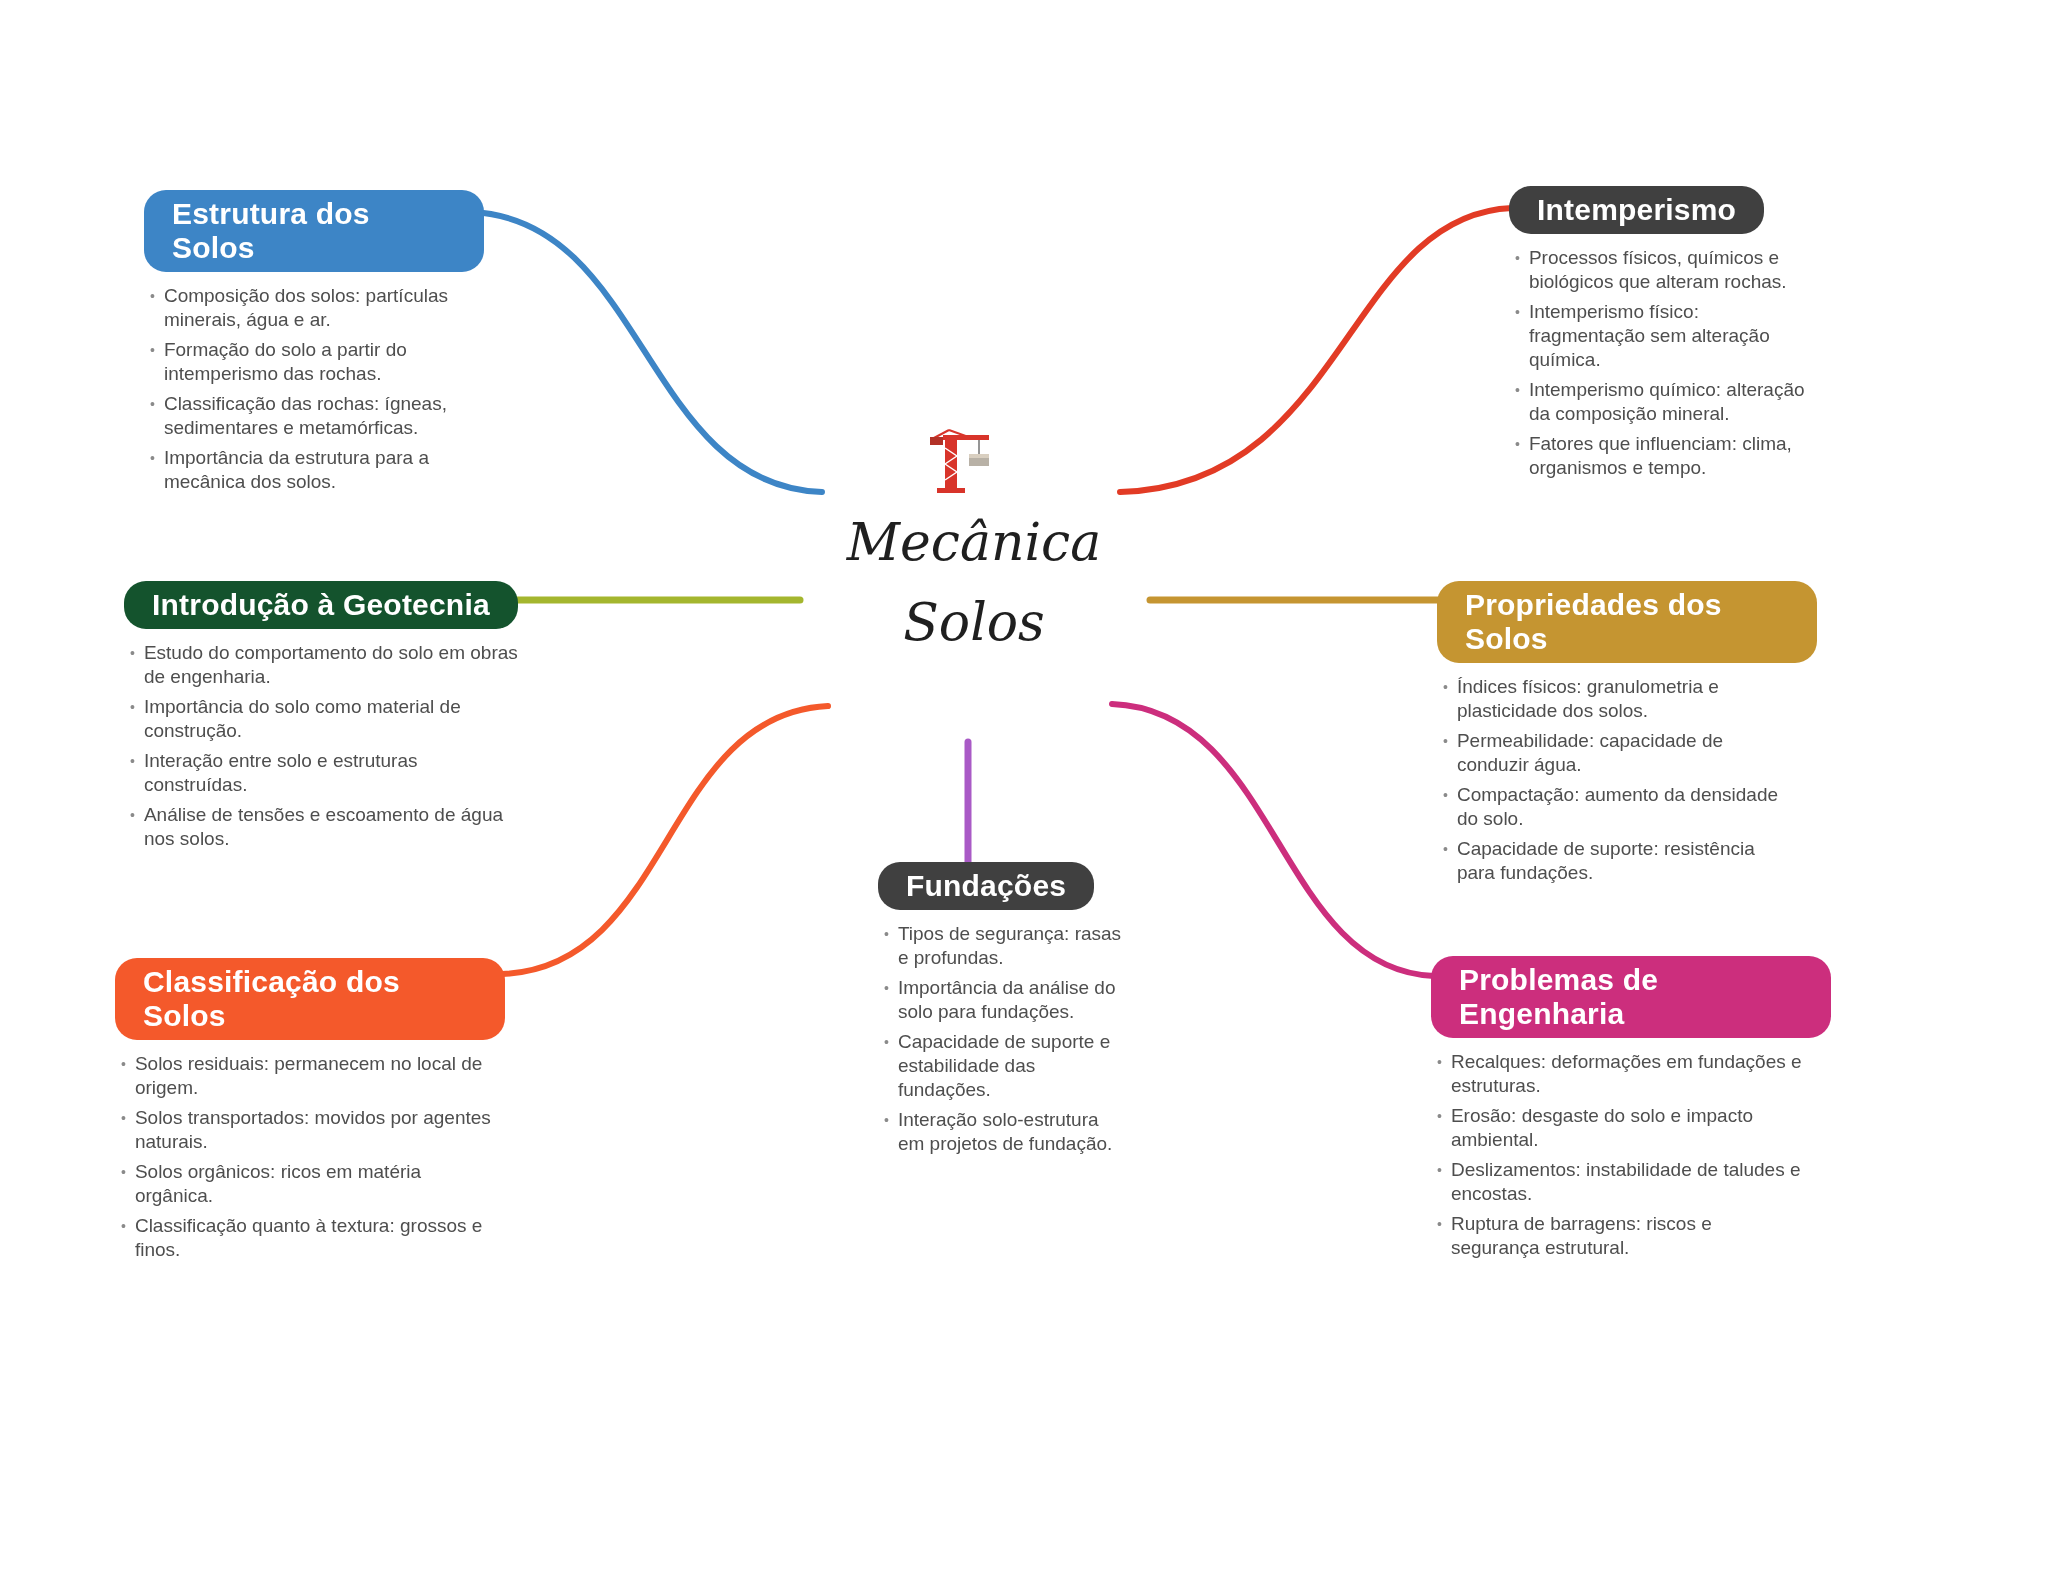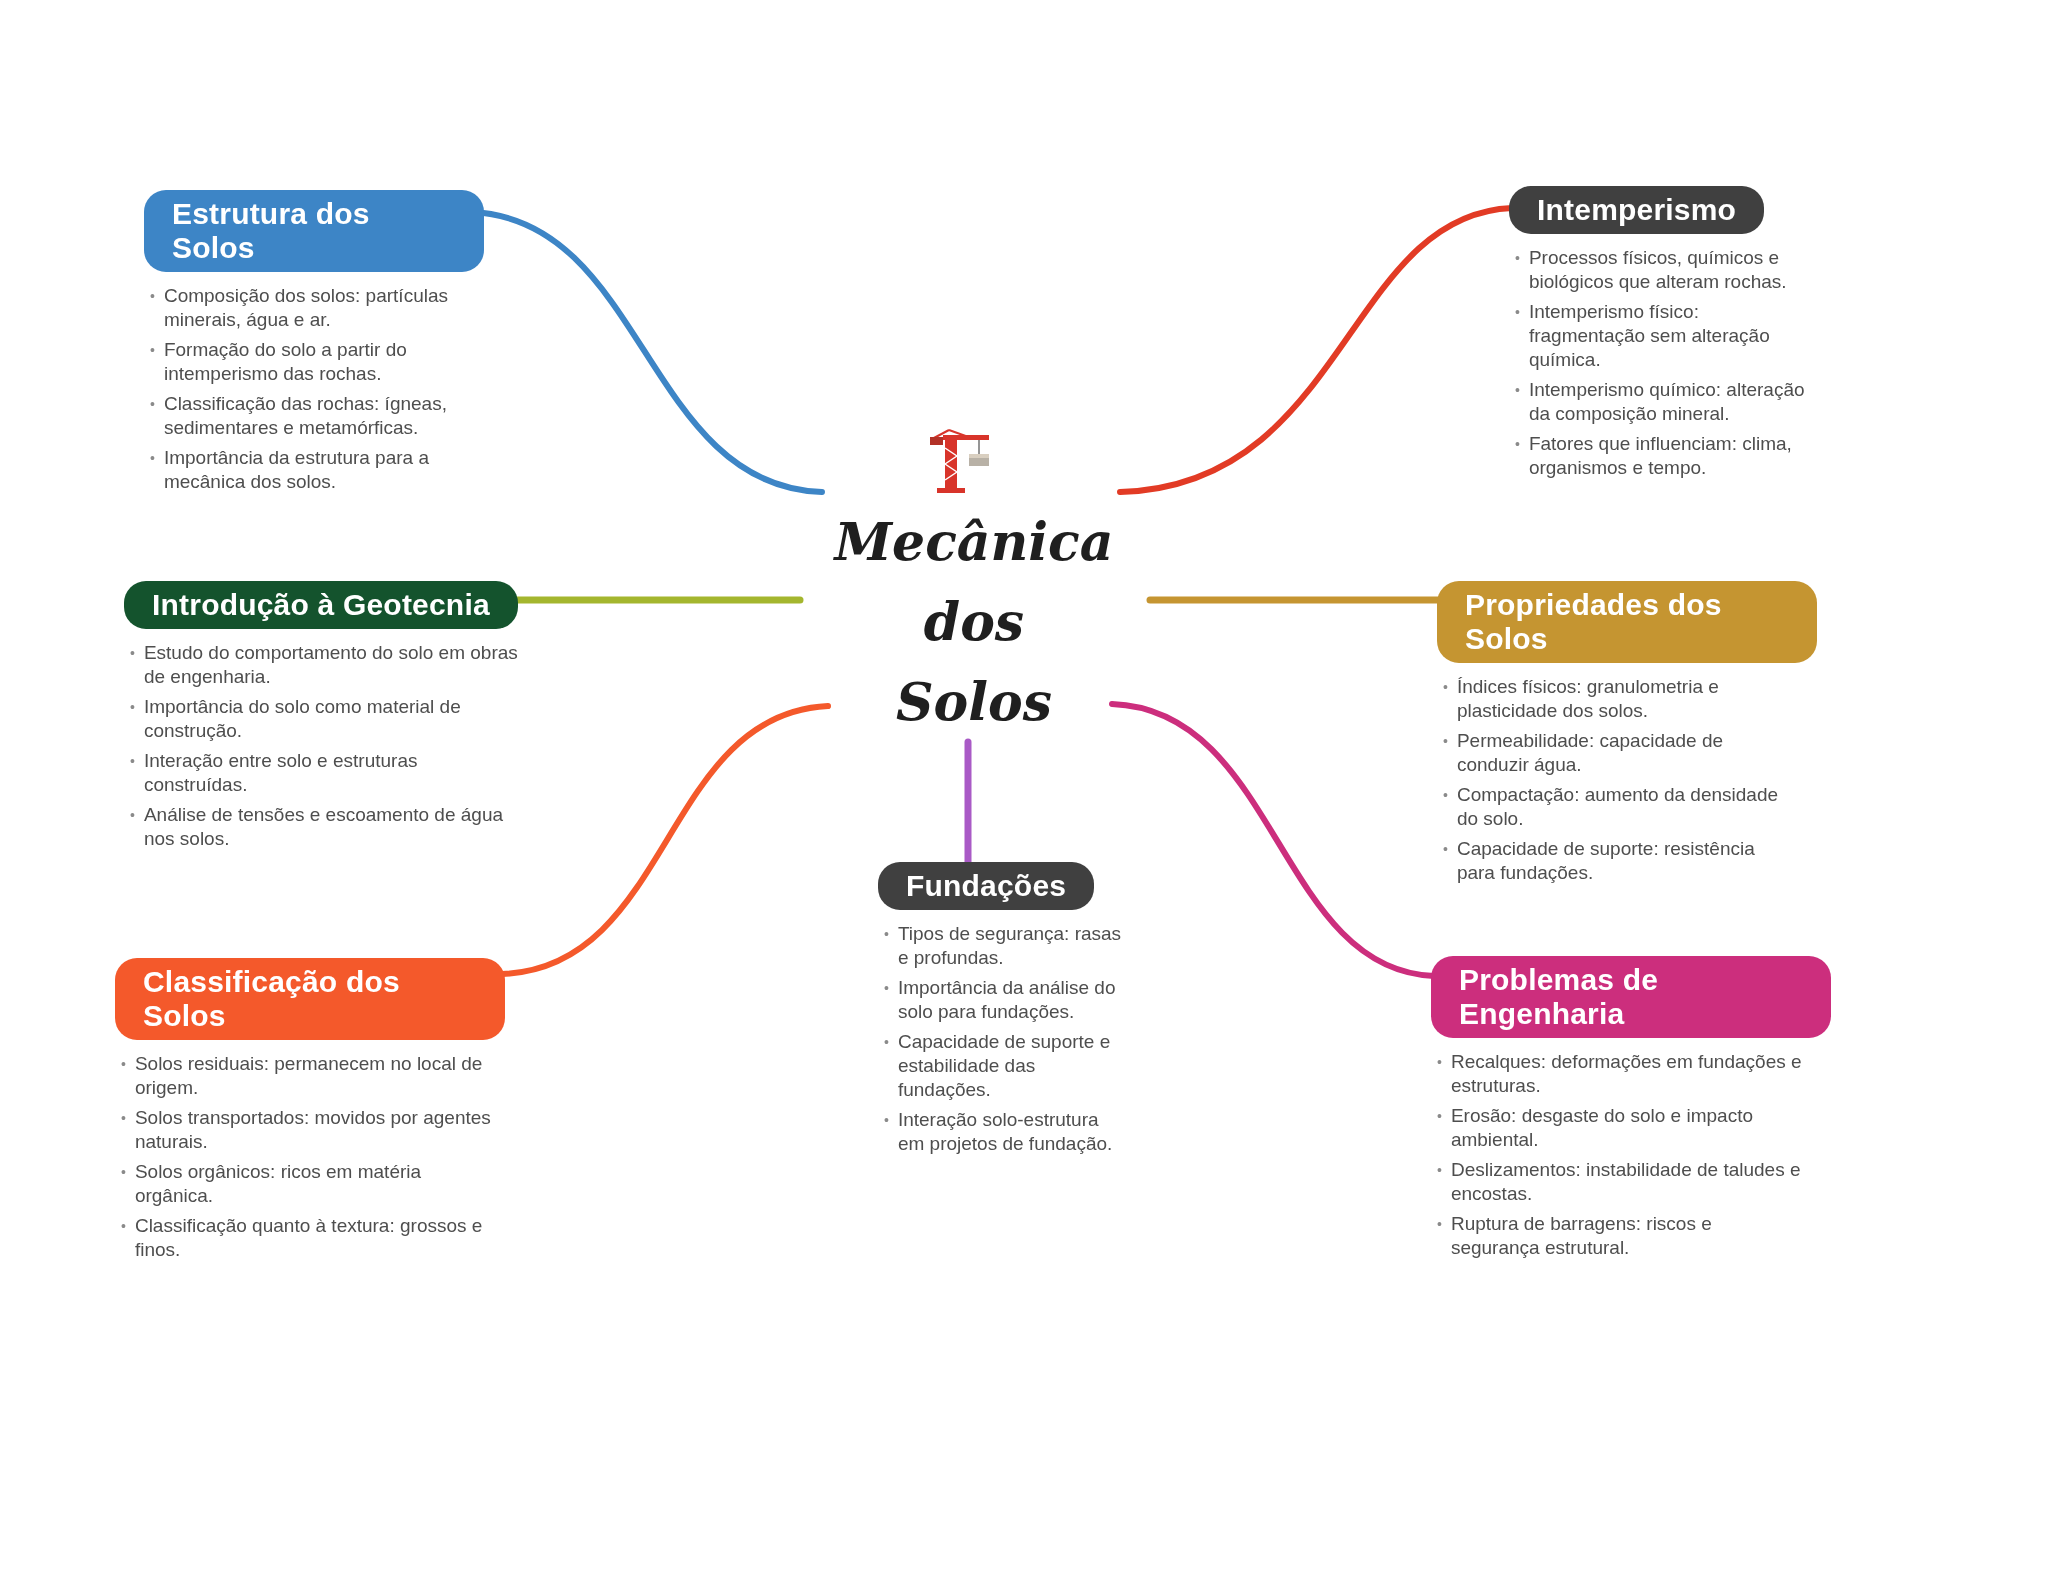--- a/index.html
+++ b/index.html
@@ -11,21 +11,21 @@
   .branch{position:absolute;}
   .pill{display:inline-block;padding:7px 28px;border-radius:22px;}
   .pill-label{color:#ffffff;font-weight:700;font-size:30px;letter-spacing:.2px;
               font-family:"Liberation Sans",sans-serif;}
   ul.items{list-style:none;margin:12px 0 0 0;padding:0 0 0 6px;}
   li.item{display:flex;align-items:flex-start;gap:9px;margin:0 0 6px 0;}
   .dot{color:#8a8a8a;font-size:14px;line-height:24px;flex:0 0 auto;}
   .item-text{color:#4e4e4e;font-size:19px;line-height:24px;}
 
   .center-title{position:absolute;left:828px;top:502px;width:292px;text-align:center;
-                font-family:"DejaVu Serif",serif;font-style:italic;font-weight:700;
+                font-family:"DejaVu Serif",serif;font-style:italic;font-weight:400;
                 font-size:52px;line-height:80px;color:#1f1f1f;}
   .crane{position:absolute;left:922px;top:426px;width:76px;height:70px;}
 </style>
 </head>
 <body>
 
 <div class="canvas">
 
   <svg class="connectors" viewBox="0 0 2048 1569">
     <path d="M 472 212 C 645 220, 645 486, 822 492" fill="none" stroke-width="6" stroke-linecap="round" stroke="#3d85c6"></path>
@@ -48,21 +48,20 @@
     <line x1="23" y1="38" x2="35" y2="46" stroke="#ffffff" stroke-width="1.5"></line>
     <line x1="35" y1="46" x2="23" y2="54" stroke="#ffffff" stroke-width="1.5"></line>
     <rect x="15" y="62" width="28" height="5" fill="#d8342a"></rect>
     <line x1="57" y1="14" x2="57" y2="28" stroke="#8a8a8a" stroke-width="1.8"></line>
     <rect x="47" y="28" width="20" height="12" fill="#b8b1a6"></rect>
     <rect x="47" y="28" width="20" height="4" fill="#d9cfc0"></rect>
   </svg>
 
   <div class="center-title">
     <div>Mecânica</div>
-    <div>dos</div>
     <div>Solos</div>
   </div>
 
   <section class="branch" style="left:144px;top:190px;width:340px;">
     <div class="pill" style="background: rgb(61, 133, 198);">
       <span class="pill-label">Estrutura dos Solos</span>
     </div>
     <ul class="items" style="width:330px;">
       <li class="item">
           <span class="dot">•</span>

